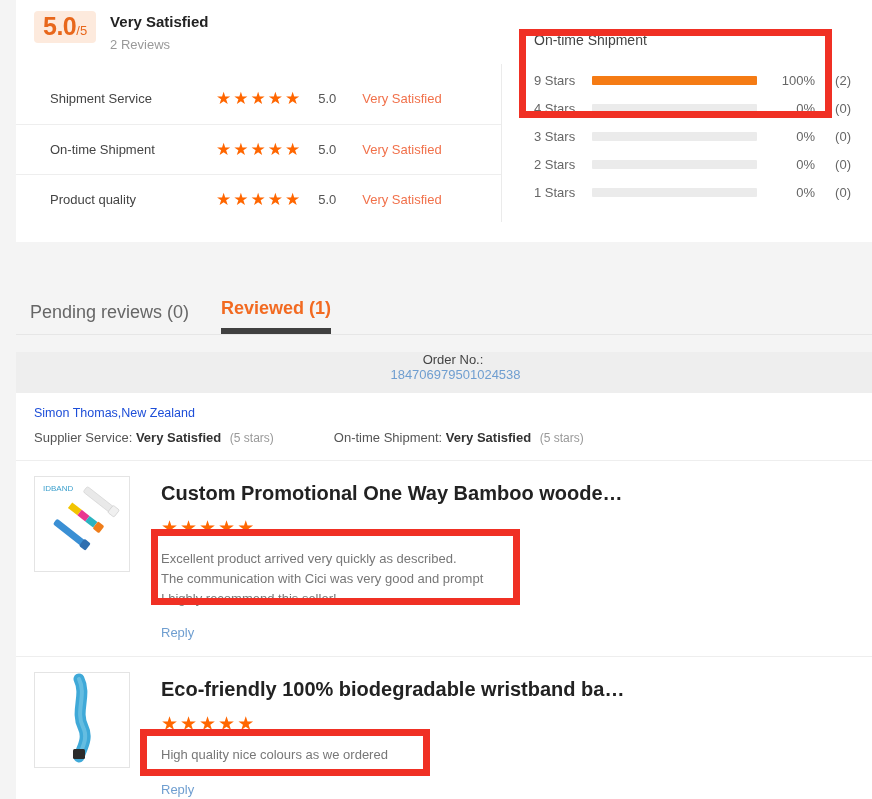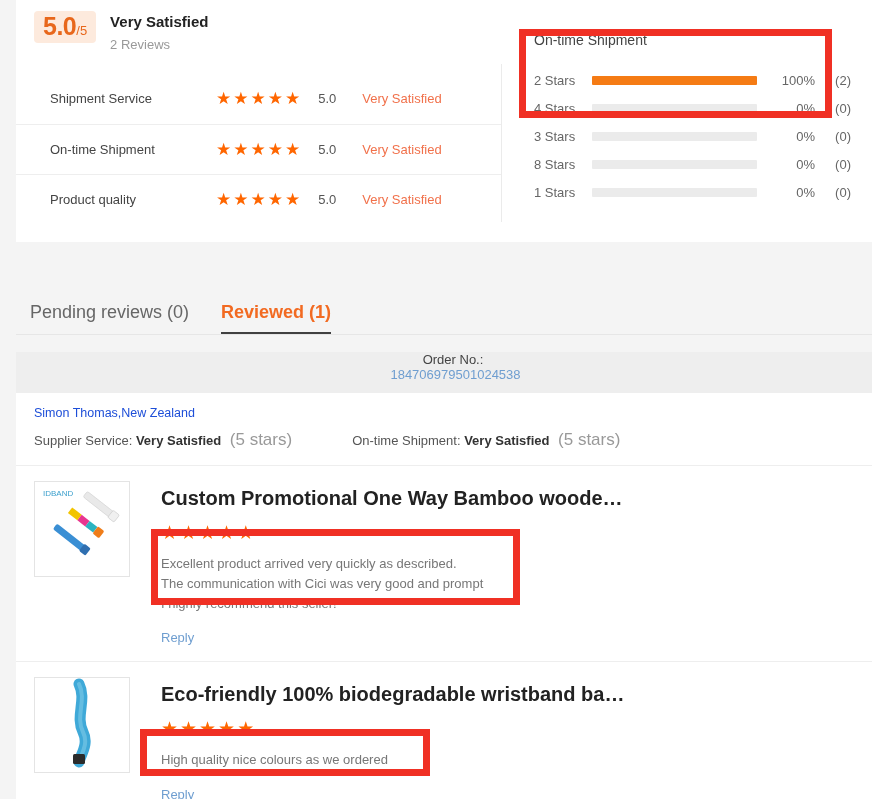--- a/index.html
+++ b/index.html
@@ -189,21 +189,21 @@
     color: #666;
     padding: 0 0 9px 0;
     margin-right: 32px;
     cursor: pointer;
     border-bottom: 2px solid transparent;
     text-align: right;
   }
   .tab.active {
     color: #f26a21;
     font-weight: bold;
-    border-bottom: 2px solid #404040;
+    border-bottom: 6px solid #404040;
   }
   
   .reviews-card {
     position: absolute;
     left: 16px;
     top: 352px;
     width: 856px;
     background: #ffffff;
   }
   .order-bar {
@@ -231,21 +231,21 @@
   }
   .reviewer-scores {
     margin-top: 10px;
     font-size: 13px;
     color: #555;
     display: flex;
   }
   .sc-item { white-space: nowrap; }
   .sc-item + .sc-item { margin-left: 60px; }
   .sc-strong { font-weight: bold; color: #333; }
-  .sc-paren { color: #999; font-size: 17px; margin-left: 5px; }
+  .sc-paren { color: #999; font-size: 12px; margin-left: 5px; }
   .review-item {
     display: flex;
     padding: 15px 0 16px 18px;
     border-bottom: 1px solid #eeeeee;
   }
   .review-item.last { border-bottom: none; }
   .thumb {
     width: 94px;
     height: 94px;
     border: 1px solid #e4e4e4;
@@ -344,21 +344,21 @@
         </div>
       </div>
     </div>
 
     <div class="summary-divider"></div>
 
     <div class="histogram">
       <div class="hist-title">On-time Shipment</div>
 
       <div class="hist-row">
-        <div class="hist-label">2 Stars</div>
+        <div class="hist-label">9 Stars</div>
         <div class="hist-track">
           <div class="hist-fill" id="fill-0" style="width: 100%;"></div>
         </div>
         <div class="hist-pct">100%</div>
         <div class="hist-count">(2)</div>
       </div>
 
       <div class="hist-row">
         <div class="hist-label">4 Stars</div>
         <div class="hist-track">
@@ -371,21 +371,21 @@
       <div class="hist-row">
         <div class="hist-label">3 Stars</div>
         <div class="hist-track">
           <div class="hist-fill" id="fill-2" style="width: 0%;"></div>
         </div>
         <div class="hist-pct">0%</div>
         <div class="hist-count">(0)</div>
       </div>
 
       <div class="hist-row">
-        <div class="hist-label">8 Stars</div>
+        <div class="hist-label">2 Stars</div>
         <div class="hist-track">
           <div class="hist-fill" id="fill-3" style="width: 0%;"></div>
         </div>
         <div class="hist-pct">0%</div>
         <div class="hist-count">(0)</div>
       </div>
 
       <div class="hist-row">
         <div class="hist-label">1 Stars</div>
         <div class="hist-track">

